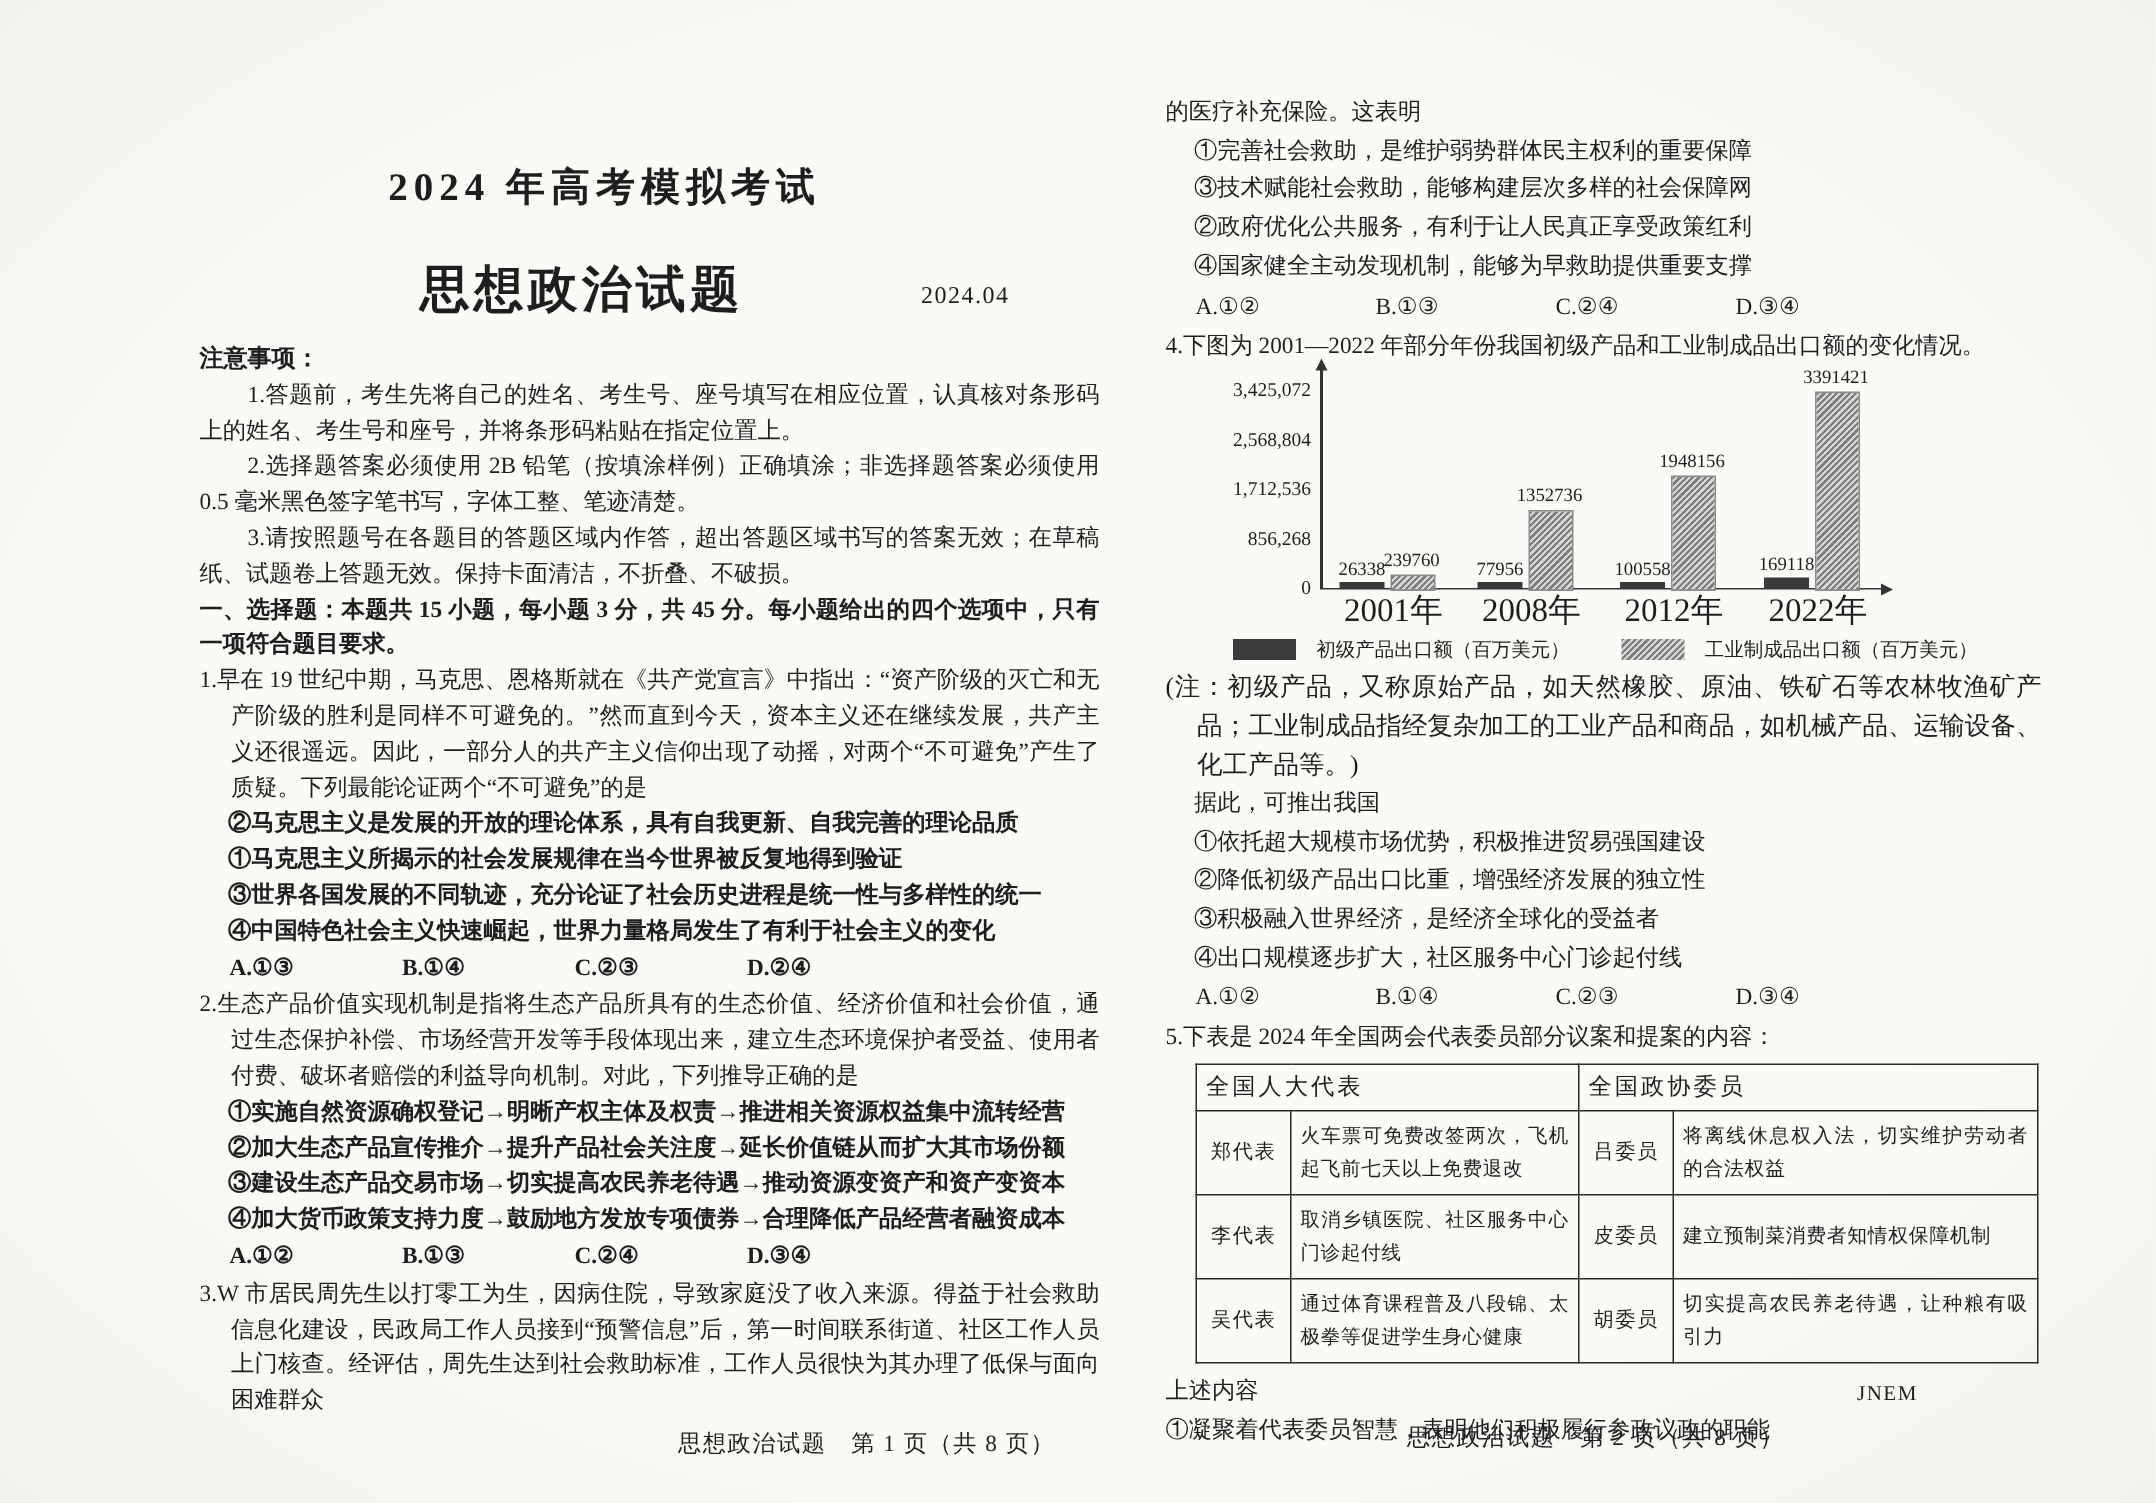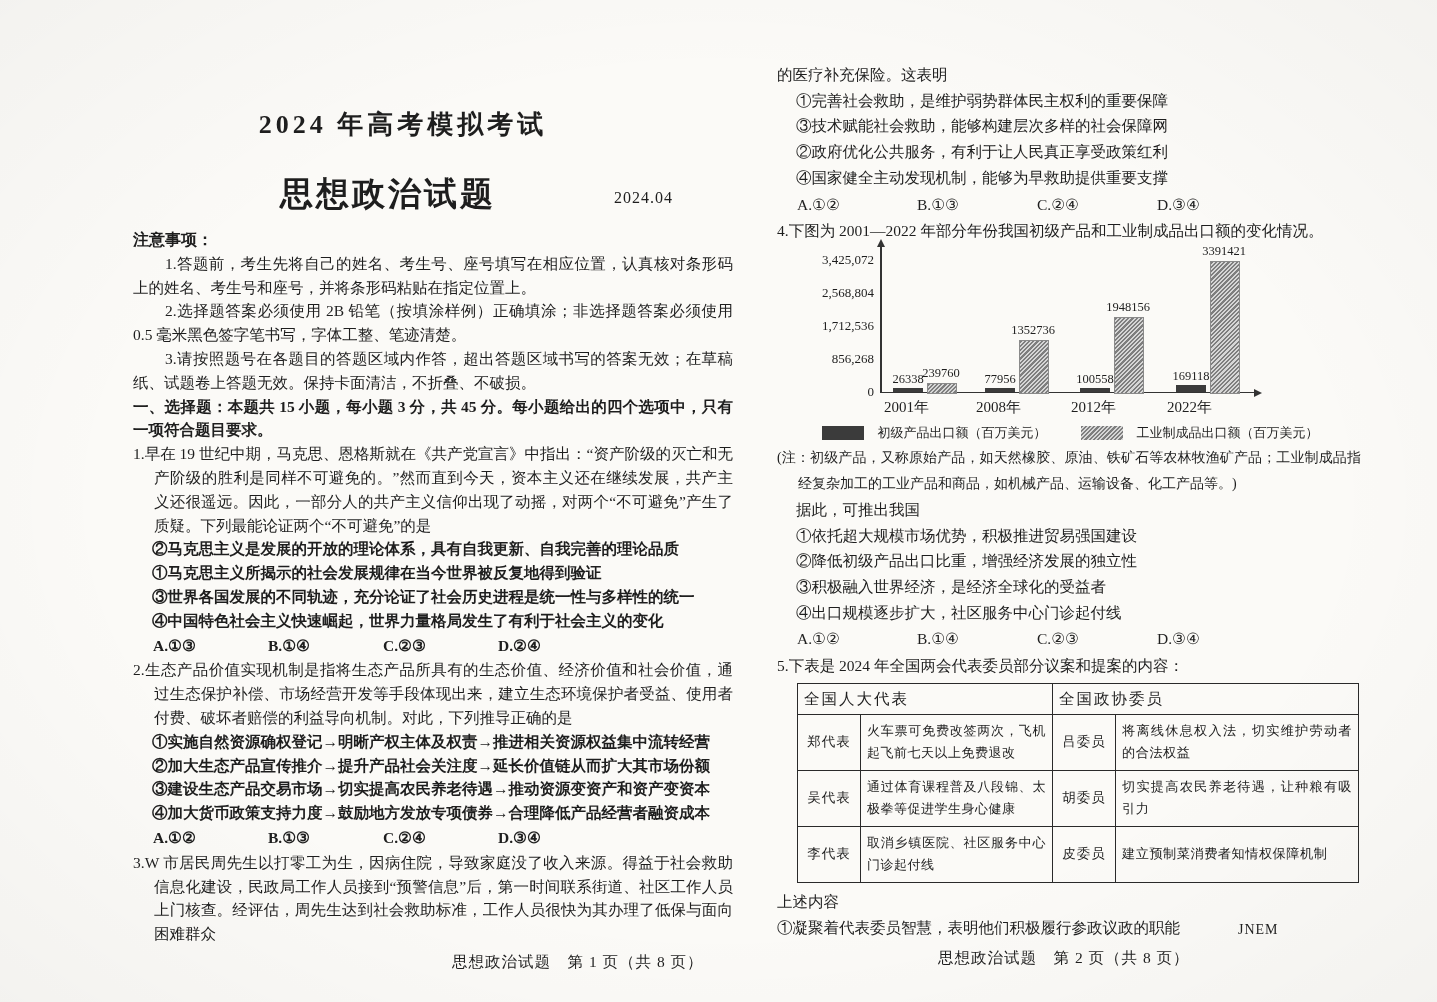--- a/index.html
+++ b/index.html
@@ -29,35 +29,35 @@
   .notice-head{margin-top:16px;font-weight:700;font-size:16px;}
   .n{text-indent:32px;}
   .section{font-weight:700;}
   .hang{padding-left:21px;text-indent:-21px;}
   .item{margin-left:19px;}
   .col-left .item{font-weight:600;}
   .opts{display:flex;margin:1px 0 1px 20px;font-weight:600;}
   .col-right .opts{font-weight:500;}
   .opts span{width:115px;}
   .col-right .opts span{width:120px;}
-  .note{font-size:14px;line-height:26px;margin-top:5px;}
+  .note{font-size:17px;line-height:26px;margin-top:5px;}
   
   .chart{position:relative;width:490px;height:196px;margin-left:43px;}
   .ax{position:absolute;background:#333;}
   .arrow-up{position:absolute;width:0;height:0;border-left:4px solid transparent;
     border-right:4px solid transparent;border-bottom:8px solid #333;}
   .arrow-right{position:absolute;width:0;height:0;border-top:4px solid transparent;
     border-bottom:4px solid transparent;border-left:8px solid #333;}
   .ytick{position:absolute;left:0;width:54px;text-align:right;font-size:13px;line-height:16px;}
   .bar{position:absolute;}
   .bar.dark{background:#3b3b3b;}
   .bar.hatch{background:repeating-linear-gradient(135deg,#7e7e7e 0px,#7e7e7e 1.5px,#d6d6d6 1.5px,#d6d6d6 3px);
     border:0.5px solid #8a8a8a;}
   .blabel{position:absolute;width:90px;text-align:center;font-size:12.5px;line-height:15px;white-space:nowrap;}
-  .xlabel{position:absolute;width:90px;text-align:left;font-size:15px;line-height:20px;}
+  .xlabel{position:absolute;width:90px;text-align:center;font-size:22px;line-height:20px;}
   .legend{position:absolute;left:55px;top:176px;width:390px;display:flex;justify-content:center;gap:34px;}
   .lg-item{display:flex;align-items:center;gap:14px;font-size:13px;white-space:nowrap;}
   .sw{width:42px;height:14px;display:inline-block;}
   .sw.dark{background:#3b3b3b;}
   .sw.hatch{background:repeating-linear-gradient(135deg,#7e7e7e 0px,#7e7e7e 1.5px,#d6d6d6 1.5px,#d6d6d6 3px);}
   
   table.props{border-collapse:collapse;margin:4px 0 0 20px;table-layout:fixed;}
   table.props td,table.props th{border:1.4px solid #2a2a2a;padding:2px 6px;font-weight:normal;}
   table.props th{font-size:15.5px;height:26px;letter-spacing:2px;}
   td.nm{width:50px;text-align:center;font-size:13.5px;letter-spacing:1px;padding:2px 2px;}
@@ -193,30 +193,30 @@
         <th colspan="2">全国人大代表</th>
         <th colspan="2">全国政协委员</th>
       </tr>
       <tr class="r">
         <td class="nm">郑代表</td>
         <td class="ct1">火车票可免费改签两次，飞机起飞前七天以上免费退改</td>
         <td class="nm">吕委员</td>
         <td class="ct2">将离线休息权入法，切实维护劳动者的合法权益</td>
       </tr>
       <tr class="r">
+        <td class="nm">李代表</td>
+        <td class="ct1">取消乡镇医院、社区服务中心门诊起付线</td>
+        <td class="nm">皮委员</td>
+        <td class="ct2">建立预制菜消费者知情权保障机制</td>
+      </tr>
+      <tr class="r">
         <td class="nm">吴代表</td>
         <td class="ct1">通过体育课程普及八段锦、太极拳等促进学生身心健康</td>
         <td class="nm">胡委员</td>
         <td class="ct2">切实提高农民养老待遇，让种粮有吸引力</td>
-      </tr>
-      <tr class="r">
-        <td class="nm">李代表</td>
-        <td class="ct1">取消乡镇医院、社区服务中心门诊起付线</td>
-        <td class="nm">皮委员</td>
-        <td class="ct2">建立预制菜消费者知情权保障机制</td>
       </tr>
     </tbody>
       </table>
 
     <p style="margin-top:6px;">上述内容</p>
     <p>①凝聚着代表委员智慧，表明他们积极履行参政议政的职能</p>
   </div>
   <div class="footer f2">思想政治试题　第 2 页（共 8 页）</div>
   <div class="code">JNEM</div>
 

